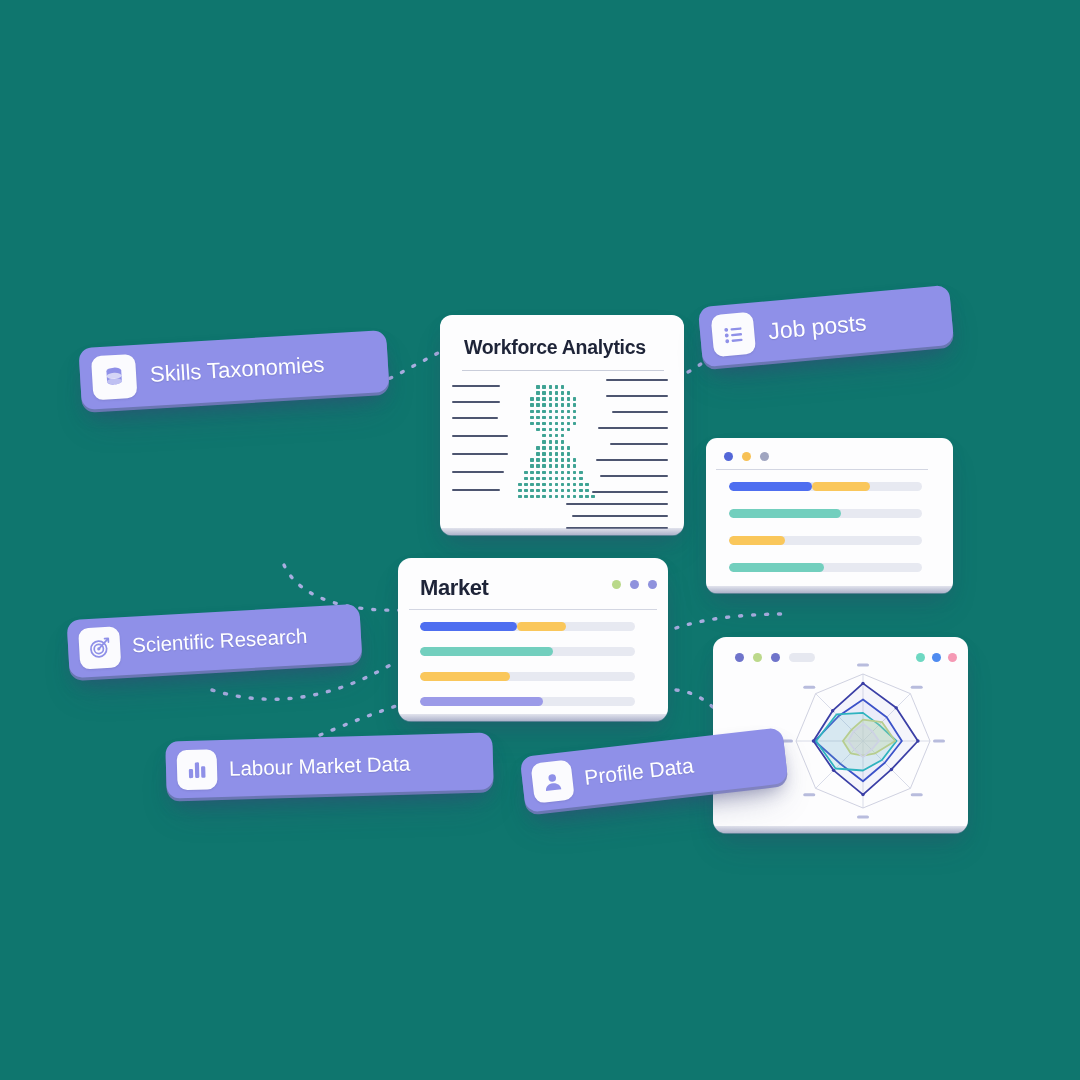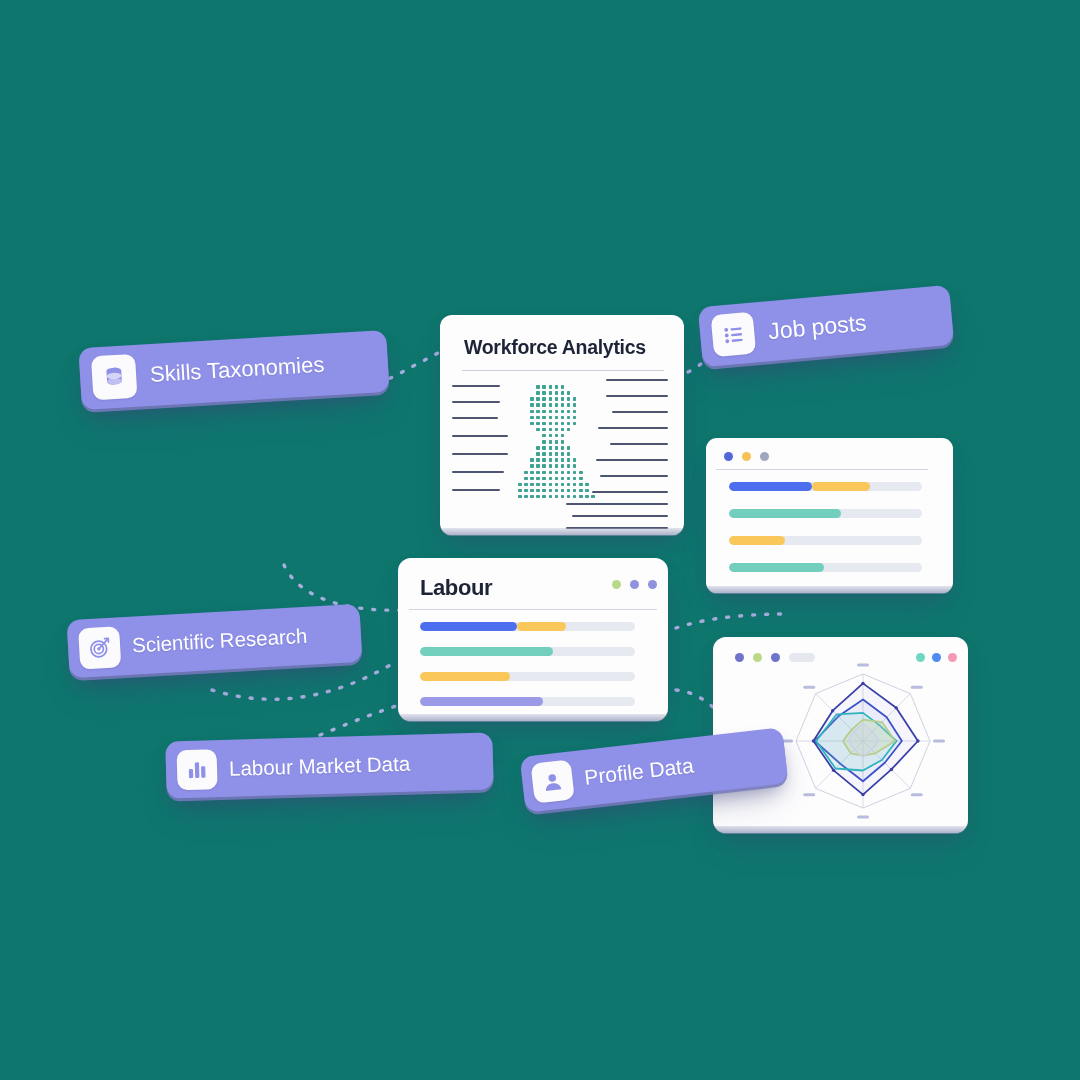--- a/index.html
+++ b/index.html
@@ -451,21 +451,21 @@
         <div class="pbar" style="left: 23px; top: 98px; width: 193px; height: 9px; background: rgb(231, 233, 241);">
           <div class="seg" style="left: 0%; width: 29%; background: rgb(250, 199, 91);"></div>
         </div>
         <div class="pbar" style="left: 23px; top: 125px; width: 193px; height: 9px; background: rgb(231, 233, 241);">
           <div class="seg" style="left: 0%; width: 49%; background: rgb(114, 207, 190);"></div>
         </div>
       </div>
   </div>
 
   <div class="card" id="card-skills">
-    <div class="sk-title">Labour</div>
+    <div class="sk-title">Market</div>
     <span class="sk-dot d1"></span>
     <span class="sk-dot d2"></span>
     <span class="sk-dot d3"></span>
     <div class="sk-rule"></div>
     <div id="sk-bars">
         <div class="pbar" style="left: 22px; top: 64px; width: 215px; height: 9px; background: rgb(231, 233, 241);">
           <div class="seg" style="left: 0%; width: 45%; background: rgb(78, 110, 240);"></div>
           <div class="seg" style="left: 45%; width: 23%; background: rgb(250, 199, 91);"></div>
         </div>
         <div class="pbar" style="left: 22px; top: 89px; width: 215px; height: 9px; background: rgb(231, 233, 241);">

